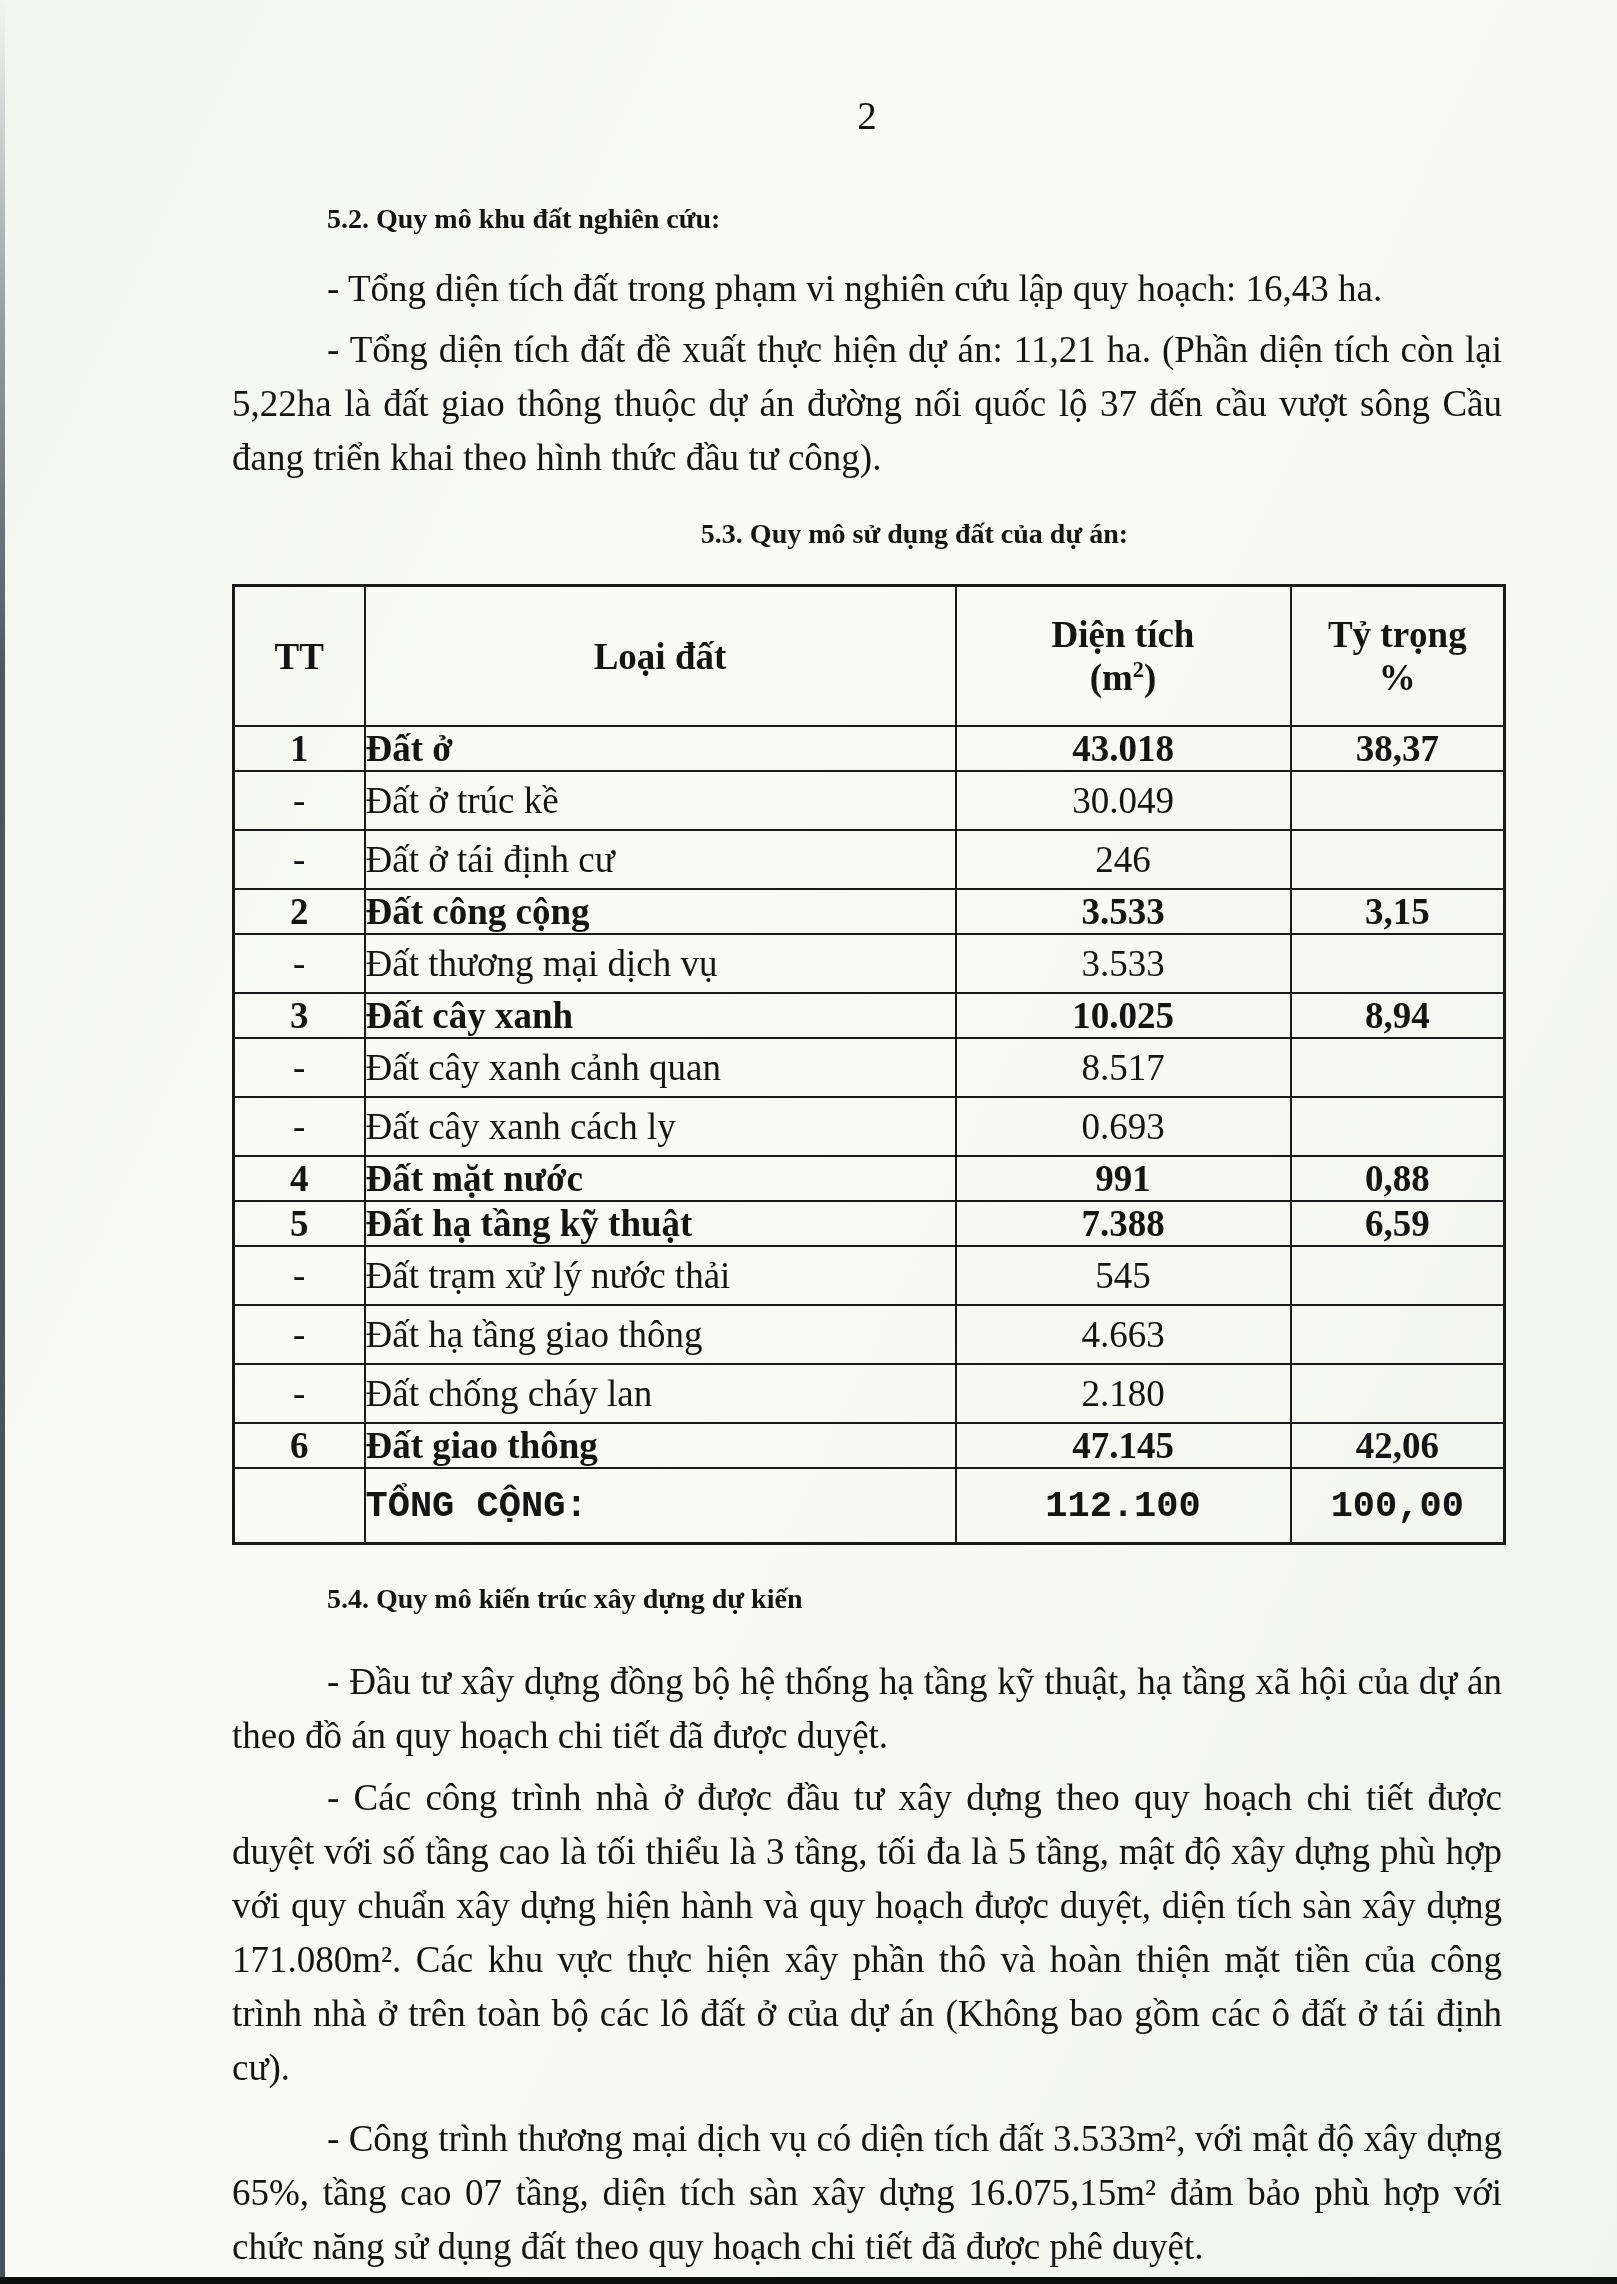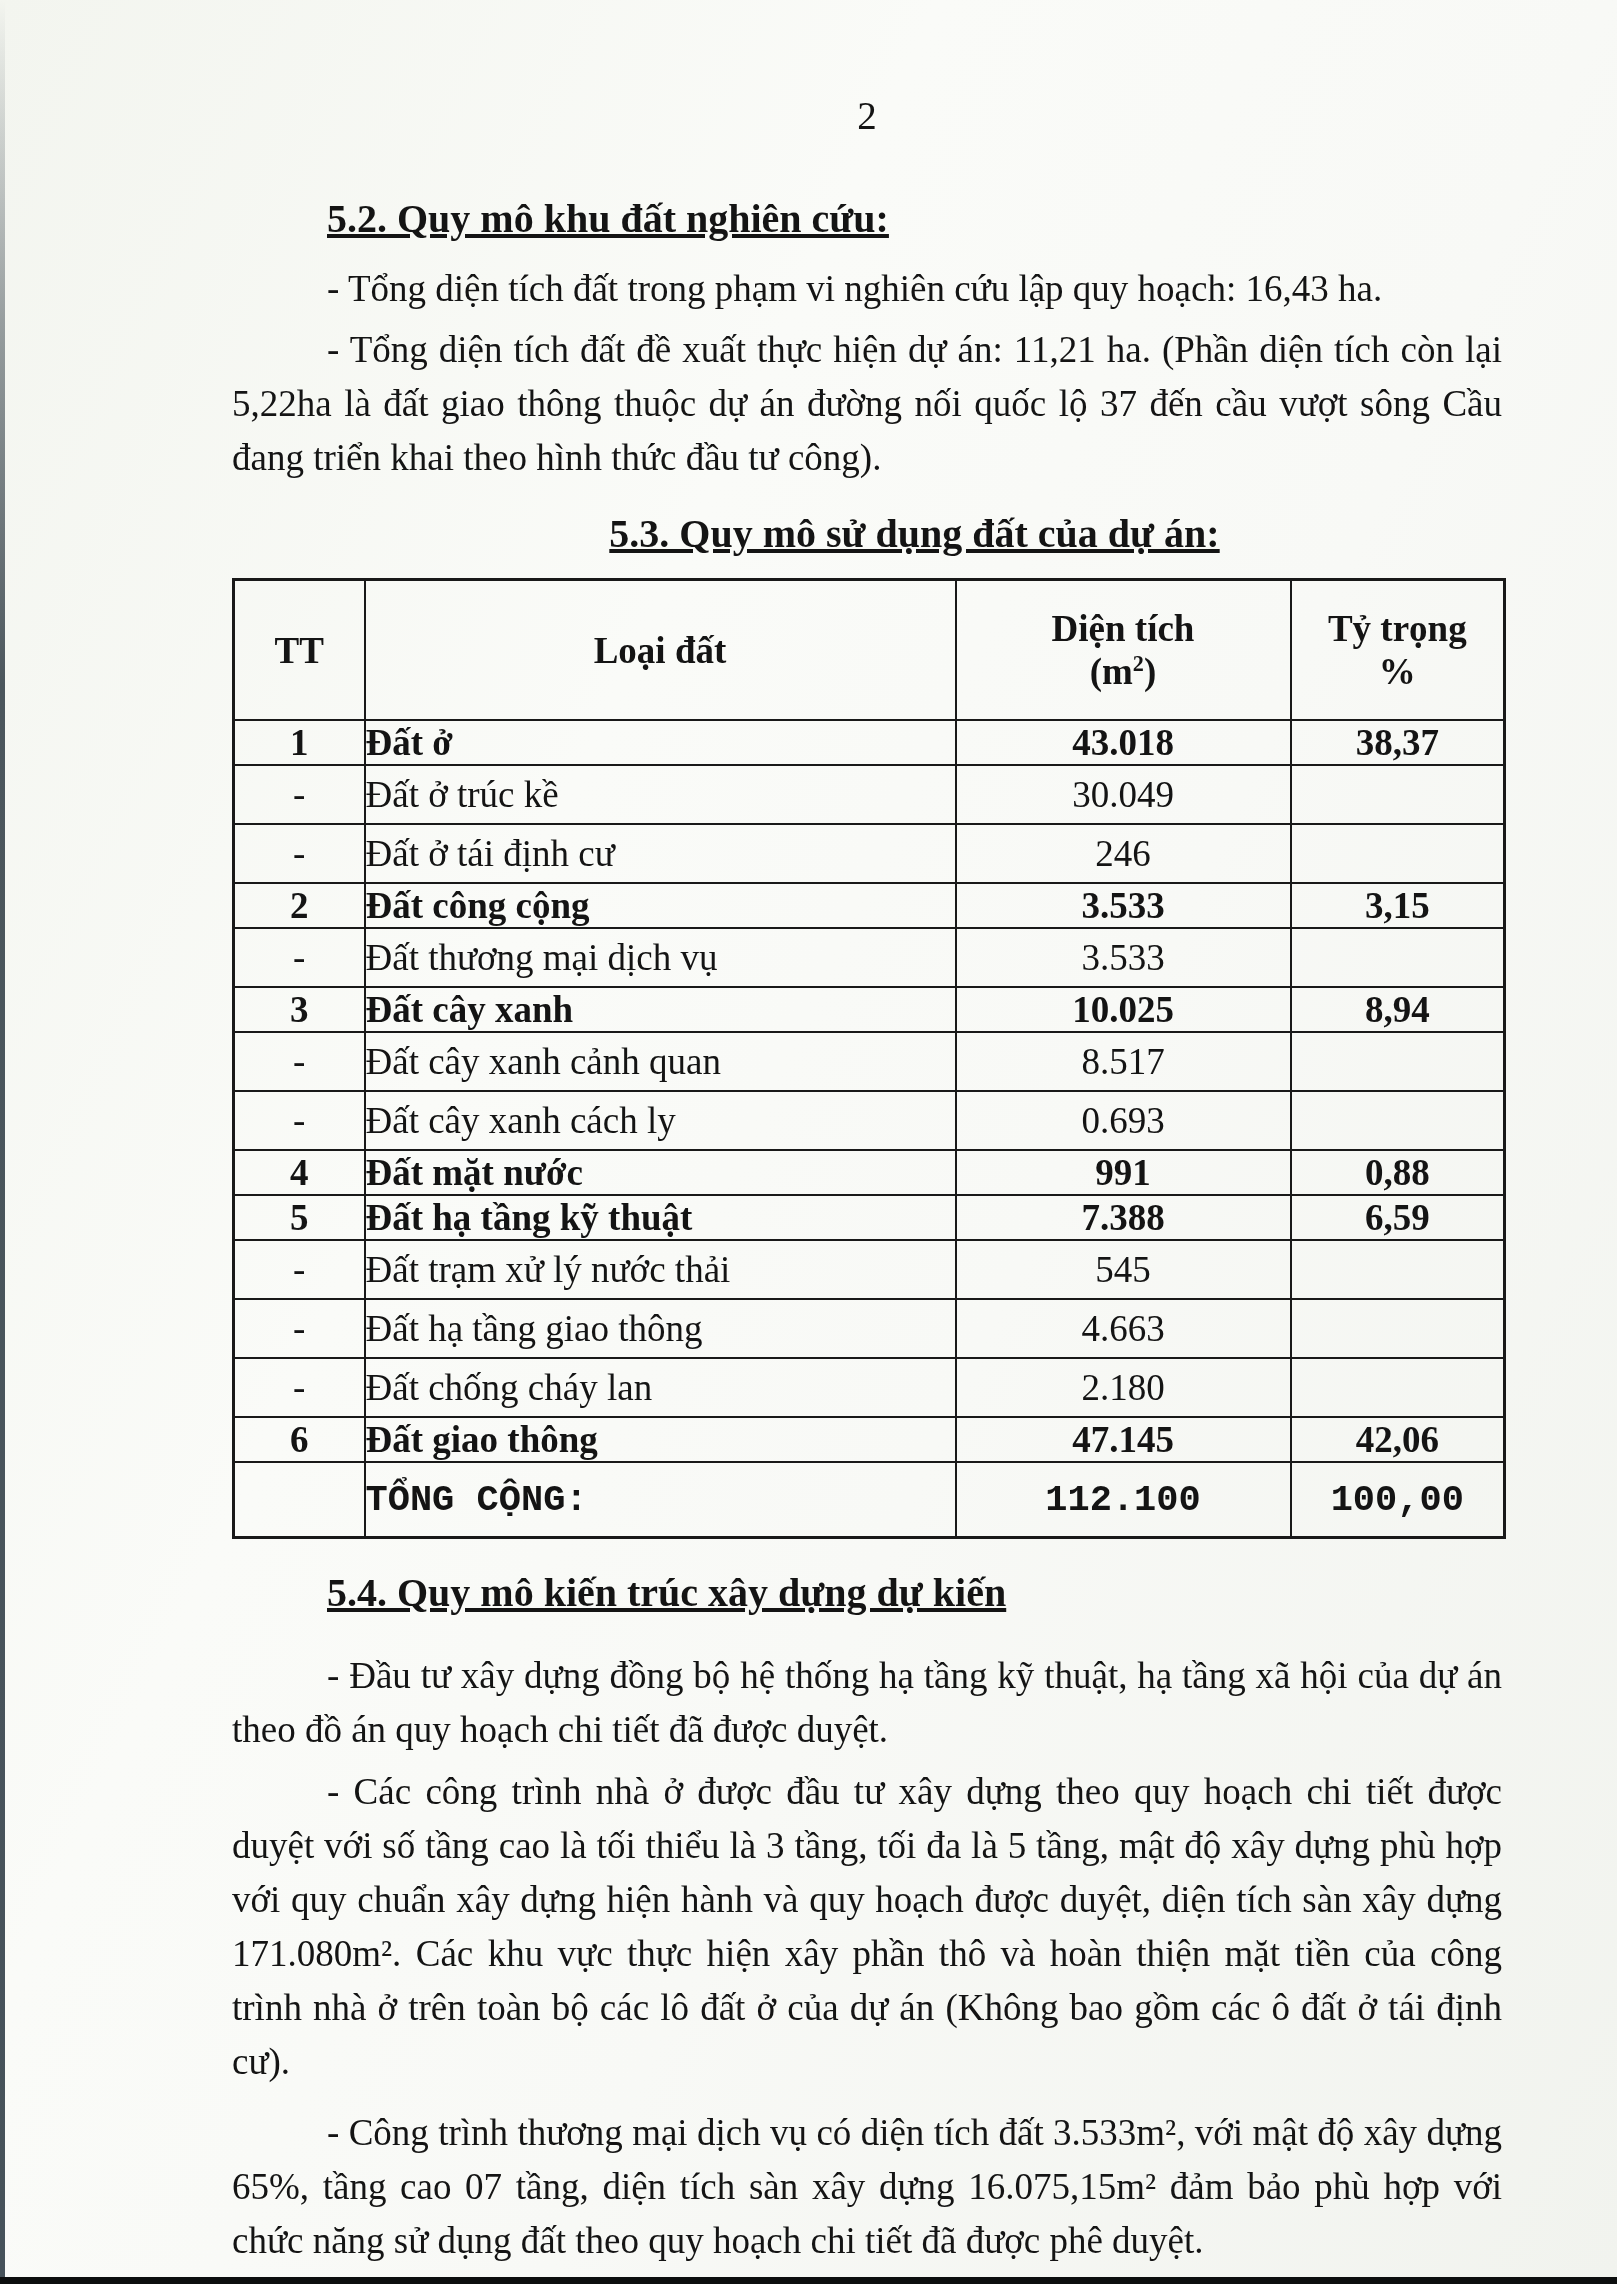--- a/index.html
+++ b/index.html
@@ -22,37 +22,36 @@
     position:absolute;left:0;right:0;bottom:0;height:7.2px;background:#0c0e0e;
   }
   .content{
     position:absolute;left:232px;top:0;width:1270px;
   }
   p,h2,div{margin:0;}
   .page-number{
     margin-top:95px;text-align:center;font-size:39px;line-height:42px;
   }
   .heading{
-    font-weight:700;font-size:40px;line-height:46px;
+    font-weight:700;font-size:28px;line-height:46px;
     padding-left:95px;
-    text-decoration:underline;
   }
   .h-52{margin-top:59px;}
   .h-53{margin-top:26px;text-align:center;}
   .h-54{margin-top:31px;}
   .para{
     font-size:37px;line-height:54px;text-align:justify;text-indent:95px;
   }
   .p-521{margin-top:19.6px;}
   .p-522{margin-top:7.8px;}
   .p-54a{margin-top:33px;}
   .p-54b{margin-top:7.8px;}
   .p-54c{margin-top:17px;}
   table.land{
-    margin-top:21px;border-collapse:collapse;width:1270px;table-layout:fixed;
+    margin-top:27px;border-collapse:collapse;width:1270px;table-layout:fixed;
     font-size:37px;
   }
   table.land{border:3.3px solid #191919;}
   table.land th,table.land td{
     border:2px solid #191919;border-top-width:2.6px;border-bottom-width:2.6px;
     vertical-align:middle;padding:0;background:transparent;
   }
   col.c-tt{width:131px;}
   col.c-land{width:591px;}
   col.c-area{width:335px;}

